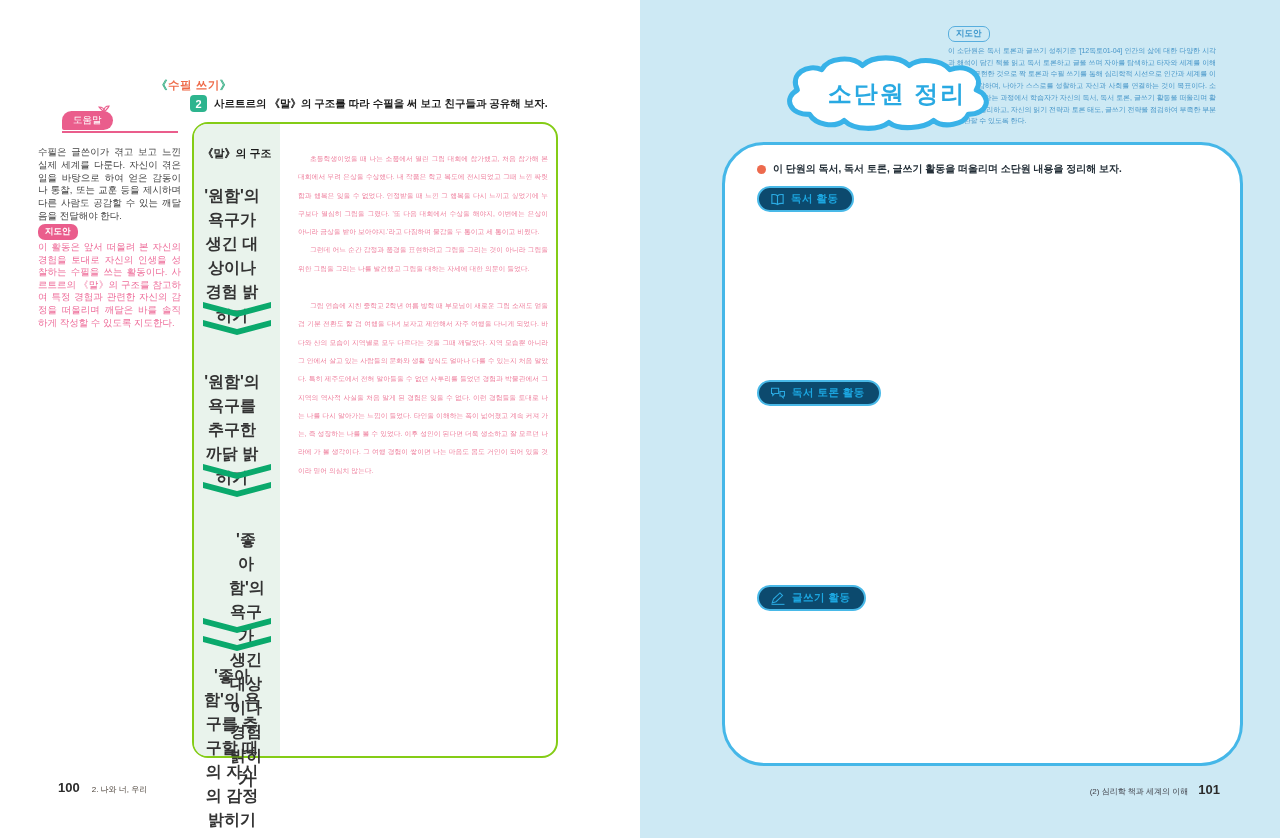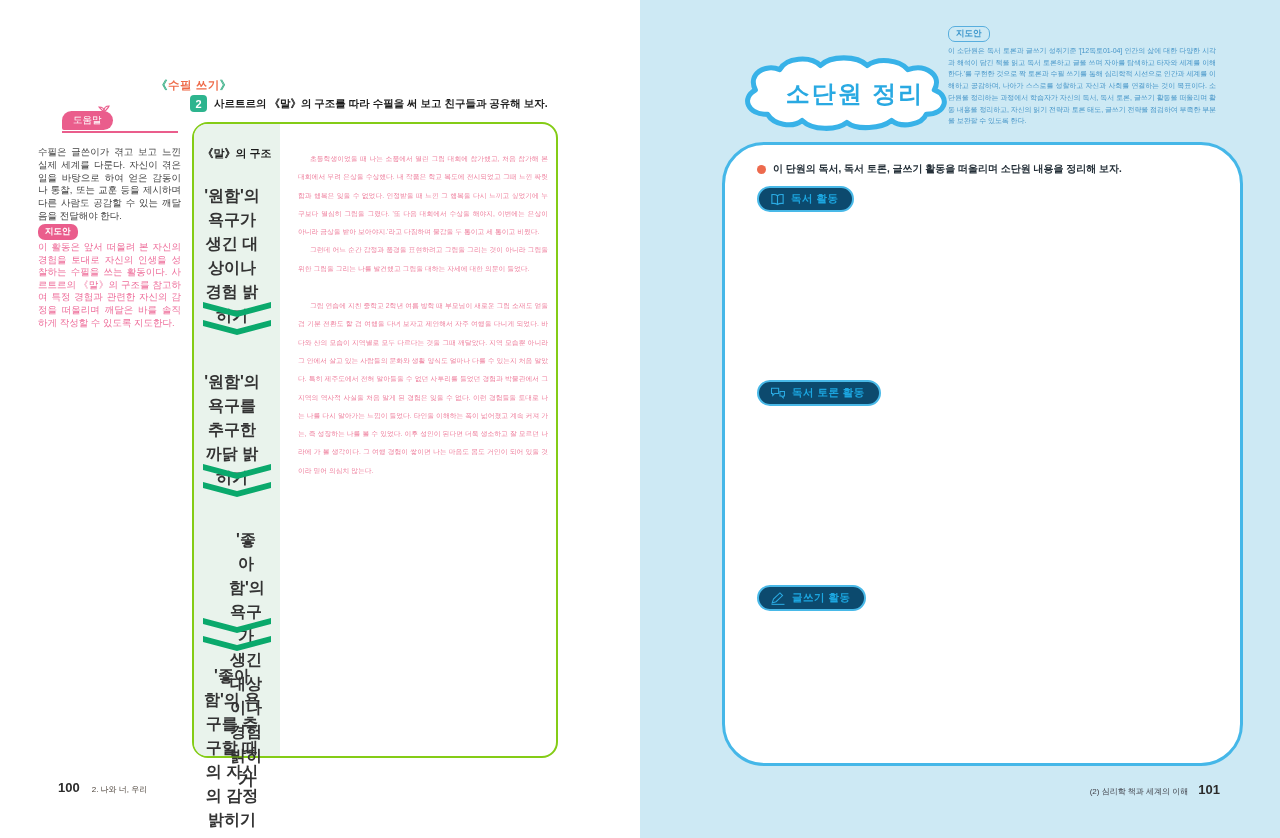--- a/index.html
+++ b/index.html
@@ -54,21 +54,21 @@
   .lfooter { left:58px; top:780px; display:flex; align-items:baseline; gap:12px; }
   .lfooter .pgnum { font-size:13px; font-weight:bold; color:#2b2b2b; }
   .lfooter .chap { font-size:8px; color:#4a4038; }
 
   
   .rnote { left:948px; top:22px; width:268px; z-index:3; }
   .rnote-badge { display:inline-block; border:1px solid #58aede; color:#3d97cc; background:transparent;
     font-size:8.5px; font-weight:bold; padding:1px 7px; border-radius:7px; margin-bottom:3px; }
   .rnote-text { font-size:7px; line-height:11.7px; color:#4695c8; text-align:justify; letter-spacing:-0.1px; }
 
-  .cloud-wrap { left:733px; top:54px; width:244px; height:80px; z-index:4; }
+  .cloud-wrap { left:775px; top:54px; width:244px; height:80px; z-index:4; }
   .cloud-wrap svg { position:absolute; left:0; top:0; }
   .cloud-title { position:absolute; left:0; top:24px; width:244px; text-align:center;
     font-size:24px; font-weight:bold; color:#29a9e2; letter-spacing:2px; }
 
   .panel { left:722px; top:142px; width:521px; height:624px; background:#ffffff;
     border:3px solid #45b7e8; border-radius:42px; z-index:1; }
 
   .intro-line { left:757px; top:162px; display:flex; align-items:center; gap:7px; z-index:2; }
   .intro-bullet { width:9px; height:9px; border-radius:50%; background:#ed6a4d; }
   .intro-text { font-size:10px; font-weight:bold; color:#253039; }

